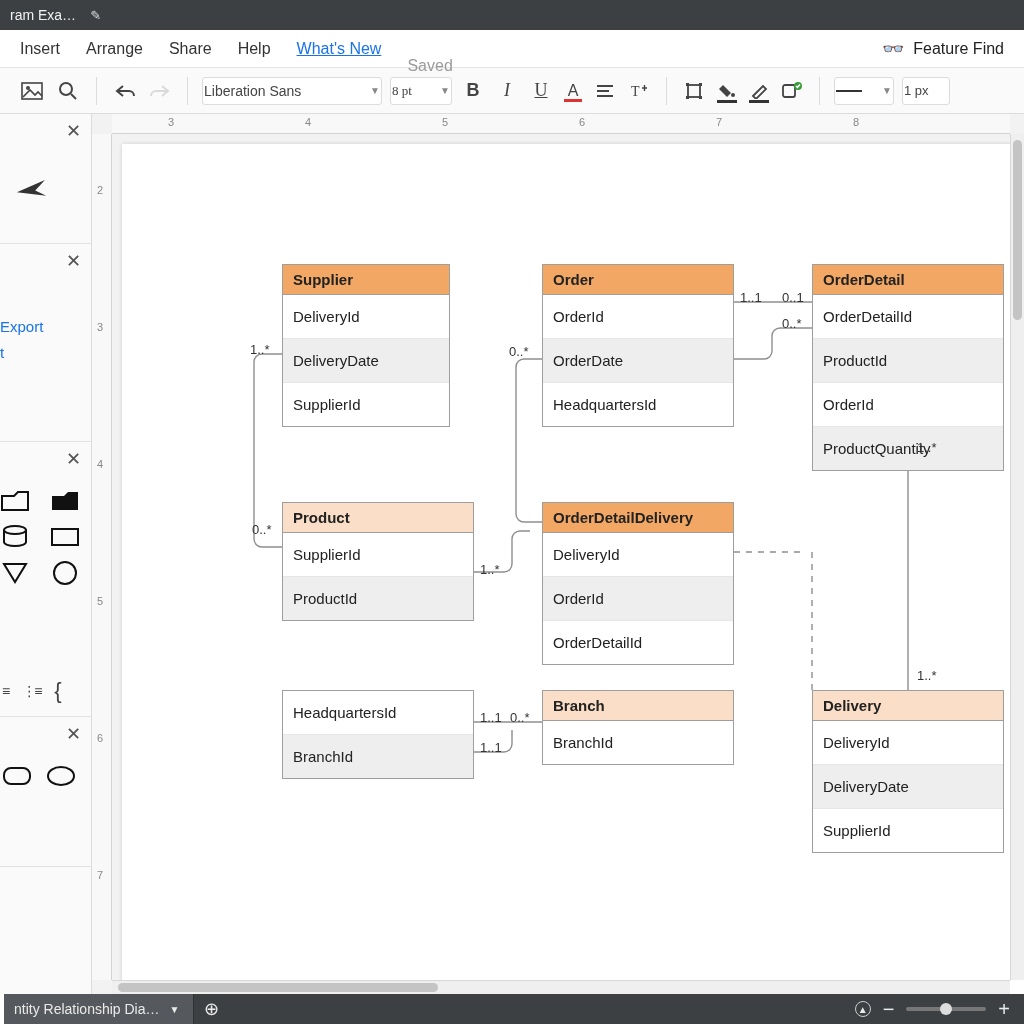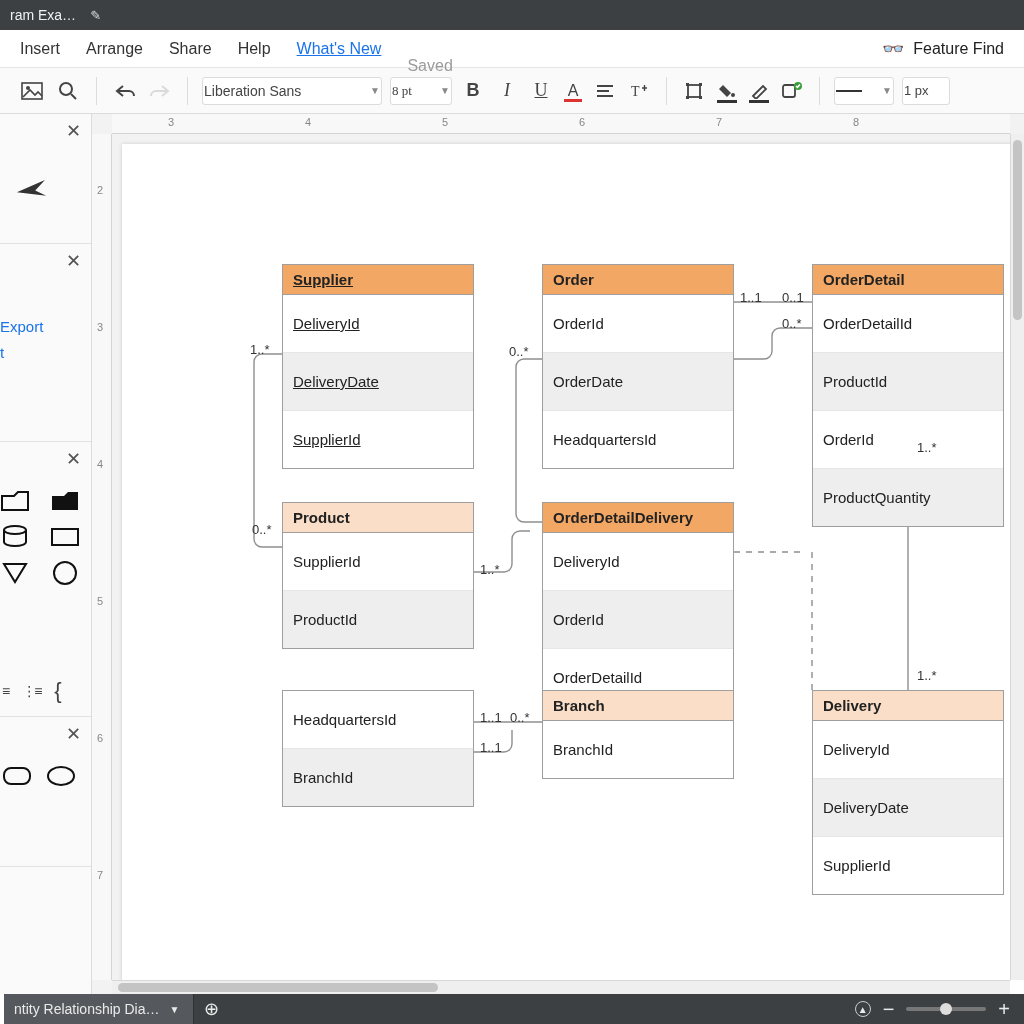--- a/index.html
+++ b/index.html
@@ -78,21 +78,21 @@
   .hrule .tick{position:absolute;top:2px;transform:translateX(-2px);}
   .vrule{position:absolute;top:20px;left:0;width:20px;bottom:14px;background:#f8f8f8;border-right:1px solid #d4d4d4;font-size:11px;color:#888;}
   .vrule .tick{position:absolute;left:5px;transform:translateY(-6px);}
   .canvas{position:absolute;top:20px;left:20px;right:0;bottom:0;overflow:hidden;background:var(--canvas-bg);}
   .paper{position:absolute;top:10px;left:10px;width:1200px;height:1000px;background:var(--paper);box-shadow:0 0 4px rgba(0,0,0,.15);}
   .paper svg.connectors{position:absolute;top:0;left:0;width:100%;height:100%;pointer-events:none;}
   .entity{position:absolute;border:1px solid var(--entity-border);background:#fff;font-size:15px;}
   .entity .e-head{padding:6px 10px;font-weight:600;border-bottom:1px solid var(--entity-border);}
   .entity .e-head.ora{background:var(--header-orange);}
   .entity .e-head.pea{background:var(--header-peach);}
-  .entity .e-row{padding:20px 10px;border-bottom:1px solid #e6e6e6;}
+  .entity .e-row{padding:13px 10px;border-bottom:1px solid #e6e6e6;}
   .entity .e-row.alt{background:var(--row-alt);}
   .entity .e-row:last-child{border-bottom:none;}
   .card-label{position:absolute;font-size:13px;color:#333;background:transparent;white-space:nowrap;}
   .vscroll{position:absolute;top:20px;right:0;width:14px;bottom:14px;background:#efefef;border-left:1px solid #d7d7d7;}
   .vscroll .thumb{position:absolute;left:2px;right:2px;top:6px;height:180px;background:#c4c4c4;border-radius:6px;}
   .hscroll{position:absolute;left:20px;right:14px;bottom:0;height:14px;background:#efefef;border-top:1px solid #d7d7d7;}
   .hscroll .thumb{position:absolute;top:2px;bottom:2px;left:6px;width:320px;background:#c4c4c4;border-radius:6px;}
   
   .footer{position:absolute;left:4px;right:0;bottom:0;height:30px;background:var(--footer-bg);color:#eaeaea;display:flex;align-items:center;font-size:14px;}
   .footer .tab{height:30px;display:flex;align-items:center;padding:0 14px 0 10px;background:#55585c;gap:10px;border-right:1px solid #2f3235;max-width:230px;}
@@ -326,21 +326,21 @@
             <path d="M612 215 h30 a8 8 0 0 0 8 -8 V192 a8 8 0 0 1 8 -8 h32"></path>
 
             <path d="M786 280 V546"></path>
 
             <path d="M612 408 h70 M690 408 V546" stroke-dasharray="6 6"></path>
 
             <path d="M352 578 h68"></path>
             <path d="M352 608 h30 a8 8 0 0 0 8 -8 V586"></path>
           </g>
         </svg>
-      <div class="entity" style="left: 160px; top: 120px; width: 192px; text-decoration: underline;">
+      <div class="entity" style="left: 160px; top: 120px; width: 168px;">
             <div class="e-head ora">Supplier</div>
             <div class="e-row">DeliveryId</div>
             <div class="e-row alt">DeliveryDate</div>
             <div class="e-row">SupplierId</div>
           </div>
           <div class="entity" style="left: 420px; top: 120px; width: 192px;">
             <div class="e-head ora">Order</div>
             <div class="e-row">OrderId</div>
             <div class="e-row alt">OrderDate</div>
             <div class="e-row">HeadquartersId</div>

